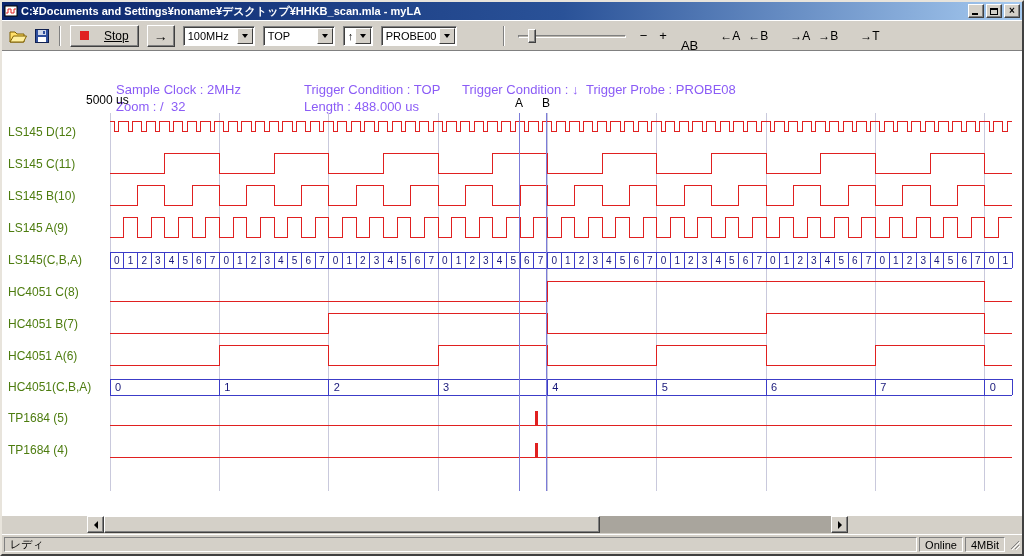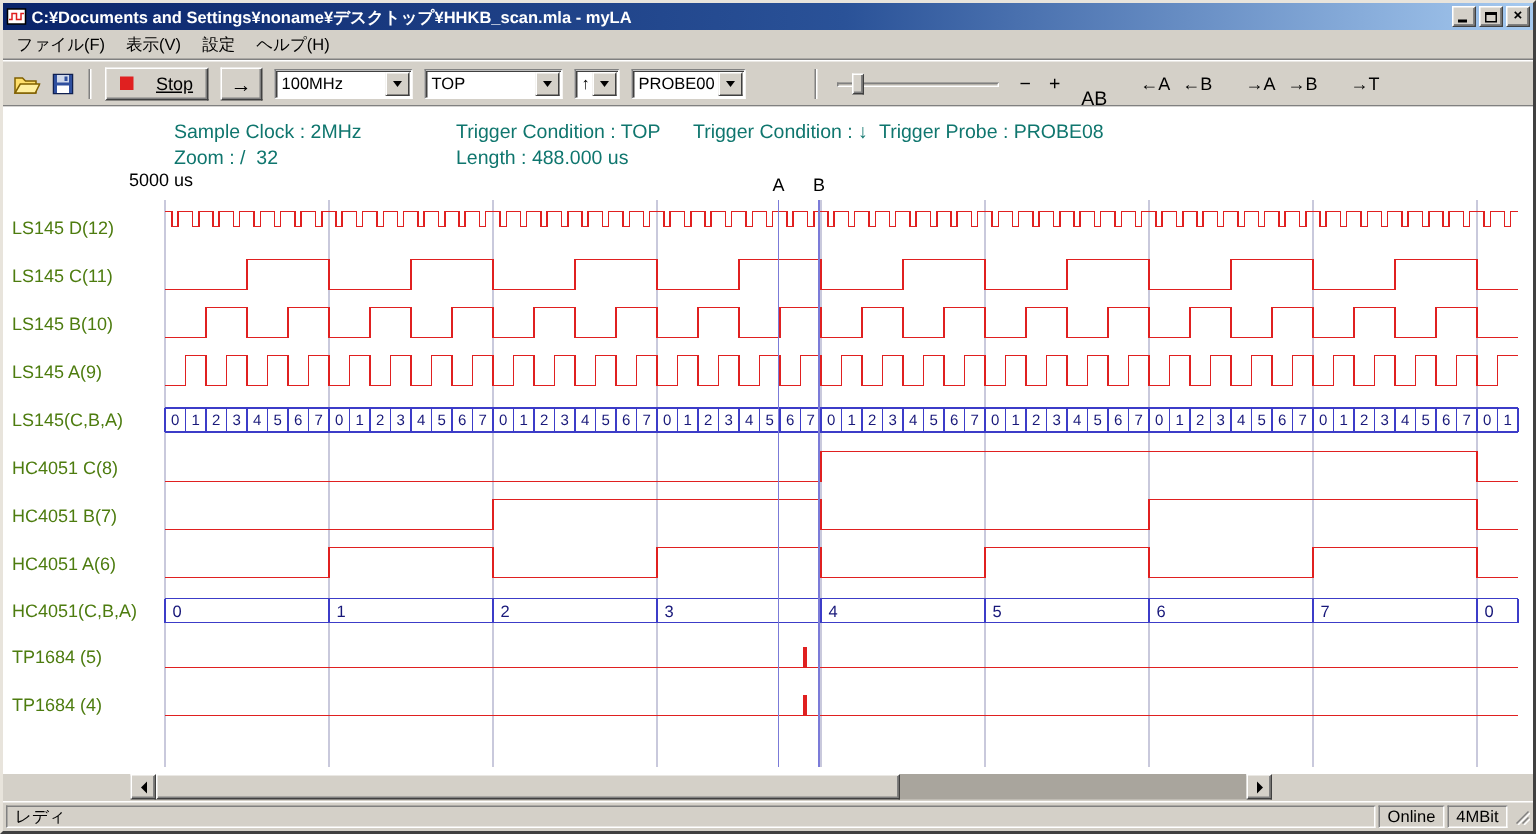--- a/index.html
+++ b/index.html
@@ -20,28 +20,28 @@
   .icon-btn{width:24px;height:24px;display:flex;align-items:center;justify-content:center;}
   .tsep{width:2px;height:20px;border-left:1px solid #808080;border-right:1px solid #fff;margin:0 5px;}
   .btn3d{background:#d4d0c8;border:1px solid;border-color:#fff #404040 #404040 #fff;box-shadow:inset -1px -1px 0 #808080;display:flex;align-items:center;justify-content:center;}
   .stop-btn{height:22px;padding:0 9px;gap:15px;margin-left:4px;text-decoration:underline;}
   .stop-square{width:9px;height:9px;background:#e02020;}
   .run-btn{height:22px;width:28px;margin-left:8px;font-size:14px;font-weight:bold;}
   .combo{height:20px;background:#fff;border:1px solid;border-color:#808080 #fff #fff #808080;box-shadow:inset 1px 1px 0 #404040;display:flex;align-items:center;font-size:11px;margin-left:8px;}
   .combo .val{flex:1;padding:0 4px;white-space:nowrap;overflow:hidden;}
   .combo .drop{width:16px;height:16px;background:#d4d0c8;border:1px solid;border-color:#fff #404040 #404040 #fff;display:flex;align-items:center;justify-content:center;margin-right:1px;flex:0 0 16px;}
   .arrow-down{width:0;height:0;border-left:3px solid transparent;border-right:3px solid transparent;border-top:4px solid #000;}
-  .combo.w72{width:92px;} .combo.w30{width:30px;} .combo.w76{width:76px;}
+  .combo.w72{width:72px;} .combo.w30{width:30px;} .combo.w76{width:76px;}
   .slider{width:108px;height:18px;position:relative;margin-left:8px;flex:0 0 108px;}
   .groove{position:absolute;left:0;right:0;top:8px;height:3px;background:#b8b4ac;border:1px solid;border-color:#808080 #fff #fff #808080;}
   .thumb{position:absolute;left:10px;top:2px;width:8px;height:14px;background:#d4d0c8;border:1px solid;border-color:#fff #404040 #404040 #fff;box-shadow:inset -1px -1px 0 #808080;}
   .flat-btn{padding:2px 4px;font-size:13px;color:#000;}
   
   .client{flex:1 1 auto;background:#fff;position:relative;overflow:hidden;}
-  .info-text{position:absolute;font-size:13px;color:#0f766e;white-space:pre;}
+  .info-text{position:absolute;font-size:13px;color:#8b5cf6;white-space:pre;margin-top:22px;}
   .ruler-label{position:absolute;font-size:12px;color:#000;}
   .ch-label{position:absolute;left:6px;height:16px;line-height:16px;font-size:12px;color:#4d7c0f;white-space:nowrap;}
   #wave-svg{position:absolute;left:0;top:0;}
   #wave-svg text{font-family:"Liberation Sans",sans-serif;}
   
   .scrollrow{height:18px;flex:0 0 18px;background:#d4d0c8;position:relative;}
   .sb{position:absolute;left:85px;top:0;height:17px;width:761px;display:flex;background:#a9a59d;}
   .sb-btn{width:17px;height:17px;flex:0 0 17px;background:#d4d0c8;border:1px solid;border-color:#fff #404040 #404040 #fff;box-shadow:inset -1px -1px 0 #808080;display:flex;align-items:center;justify-content:center;}
   .tri-left{width:0;height:0;border-top:4px solid transparent;border-bottom:4px solid transparent;border-right:4px solid #000;}
   .tri-right{width:0;height:0;border-top:4px solid transparent;border-bottom:4px solid transparent;border-left:4px solid #000;}
@@ -68,26 +68,20 @@
         <span class="glyph-min"></span>
       </span>
     <span class="tb-btn">
         <span class="glyph-max"></span>
       </span>
     <span class="tb-btn">
         <span>×</span>
       </span>
   </div>
 
-  <div class="menubar">
-    <span class="menu-item">ファイル(F)</span>
-    <span class="menu-item">表示(V)</span>
-    <span class="menu-item">設定</span>
-    <span class="menu-item">ヘルプ(H)</span>
-  </div>
 
   <div class="toolbar">
     <div class="icon-btn">
       <svg width="18" height="14" viewBox="0 0 18 14">
         <path d="M1 13 L1 3 L6 3 L8 5 L15 5 L15 13 Z" fill="#ffdf6b" stroke="#806000"></path>
         <path d="M1 13 L4.5 7 L17.5 7 L14.5 13 Z" fill="#ffef9e" stroke="#806000"></path>
       </svg>
     </div>
     <div class="icon-btn">
       <svg width="14" height="14" viewBox="0 0 14 14">

